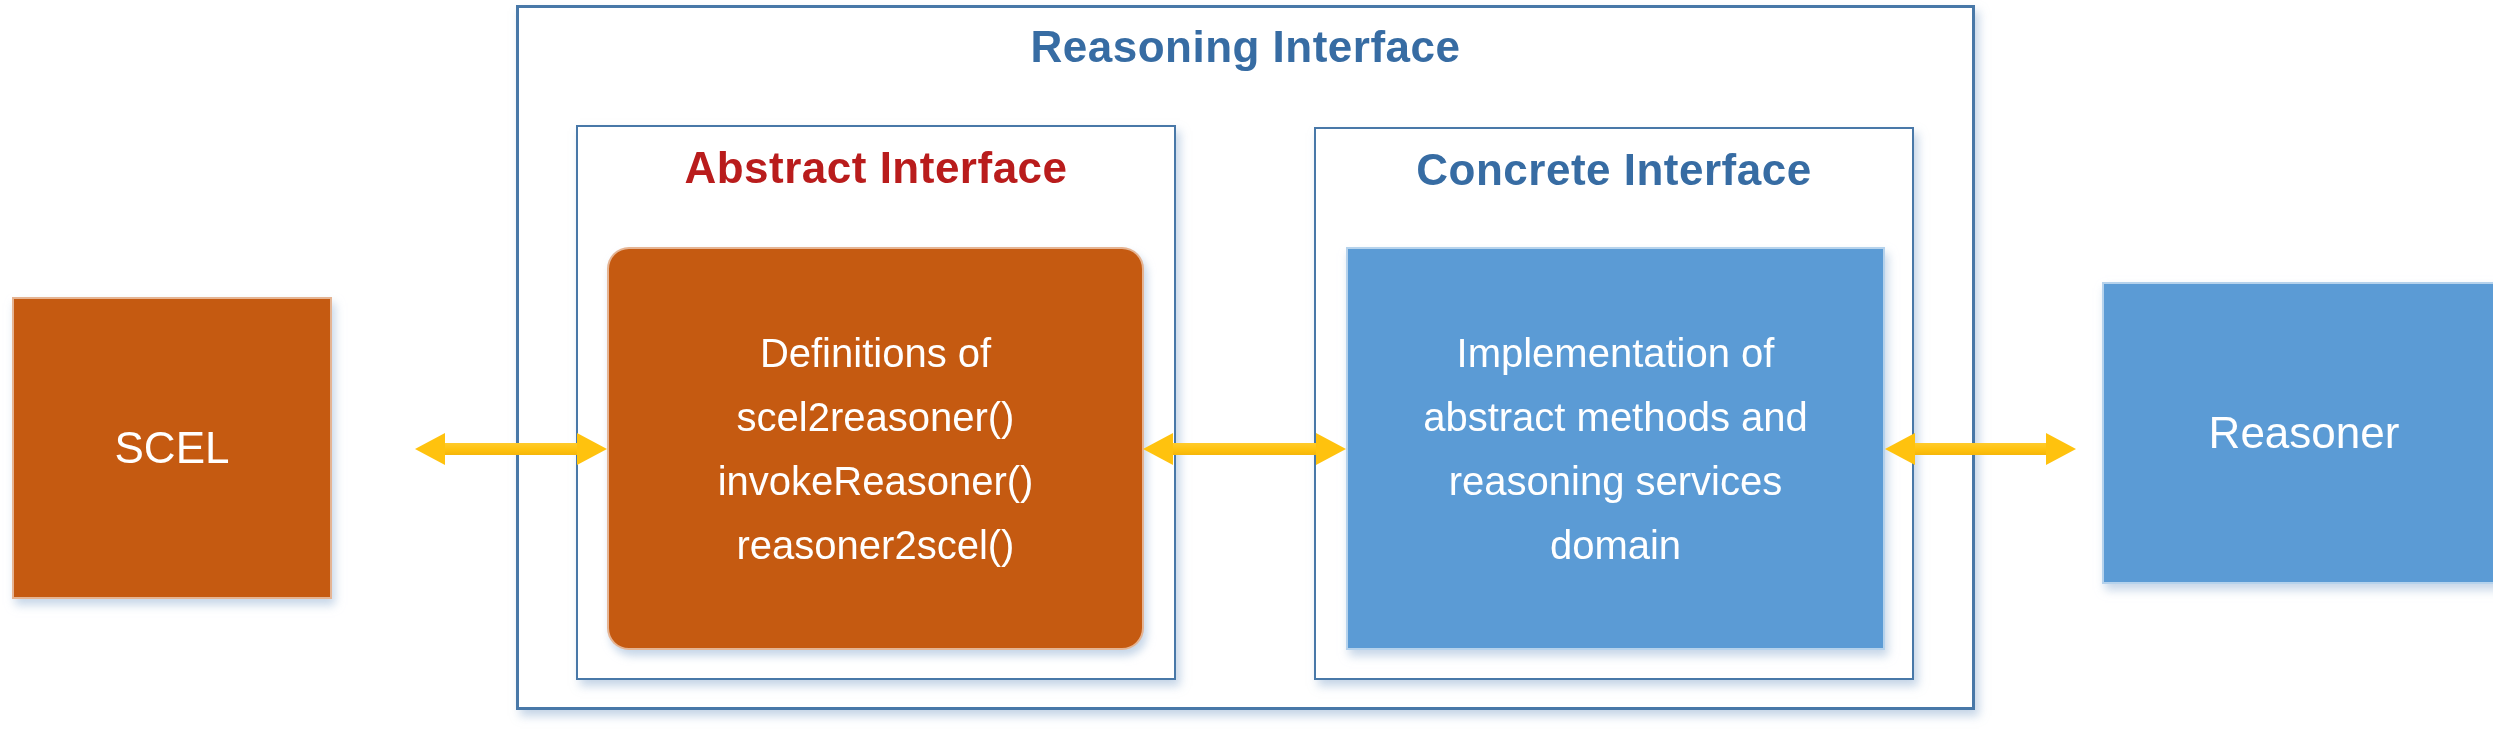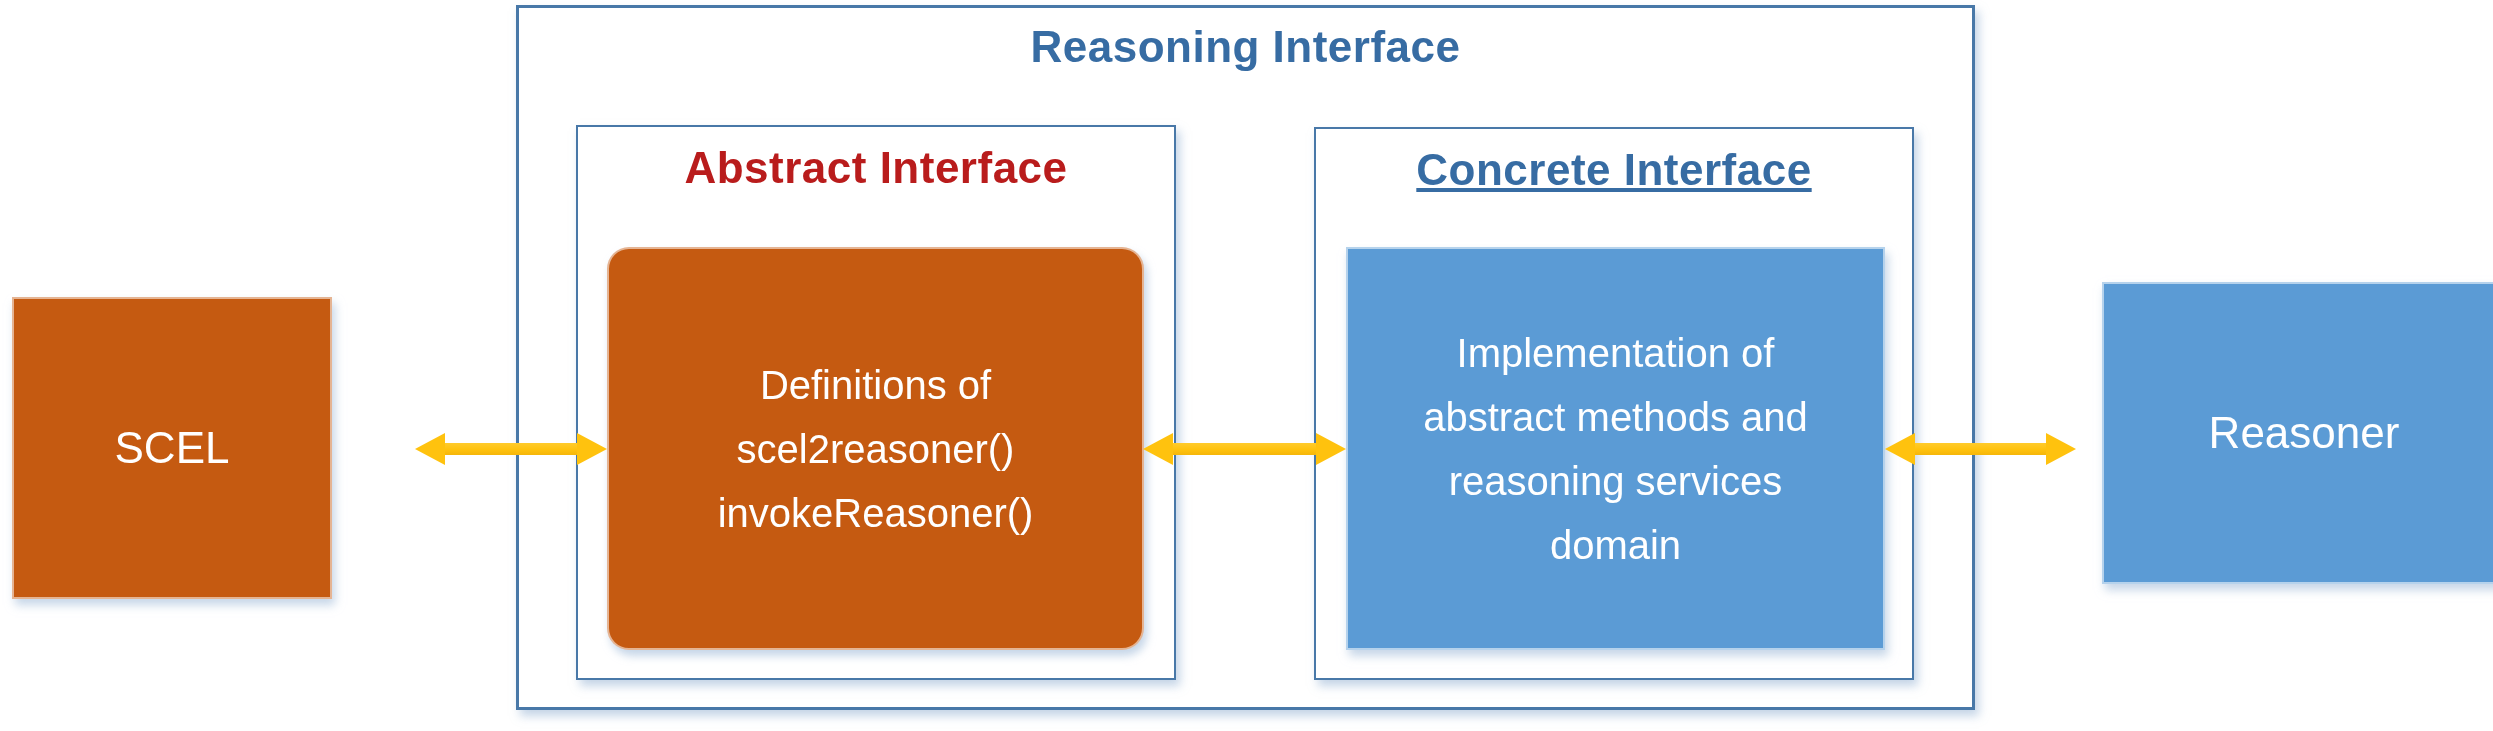--- a/index.html
+++ b/index.html
@@ -28,21 +28,21 @@
     position: absolute;
     left: 0; right: 0;
     text-align: center;
     font-size: 44px;
     font-weight: bold;
     letter-spacing: 0.5px;
     white-space: nowrap;
   }
   .outer-frame .frame-title  { top: 14px; color: #376CA3; }
   .abstract-frame .frame-title { top: 16px; color: #b91c1c; }
-  .concrete-frame .frame-title { top: 16px; color: #376CA3; text-decoration: underline; }
+  .concrete-frame .frame-title { top: 16px; color: #376CA3; }
 
   
   .node {
     position: absolute;
     display: flex;
     flex-direction: column;
     align-items: center;
     justify-content: center;
     color: #ffffff;
     text-align: center;
@@ -104,20 +104,21 @@
   </div>
 
   <div class="frame abstract-frame">
     <div class="frame-title">Abstract Interface</div>
   </div>
 
   <div class="node orange def-node">
     <div class="body-line">Definitions of</div>
     <div class="body-line">scel2reasoner()</div>
     <div class="body-line">invokeReasoner()</div>
+    <div class="body-line">reasoner2scel()</div>
   </div>
 
   <div class="frame concrete-frame">
     <div class="frame-title">Concrete Interface</div>
   </div>
 
   <div class="node blue impl-node">
     <div class="body-line">Implementation of</div>
     <div class="body-line">abstract methods and</div>
     <div class="body-line">reasoning services</div>

